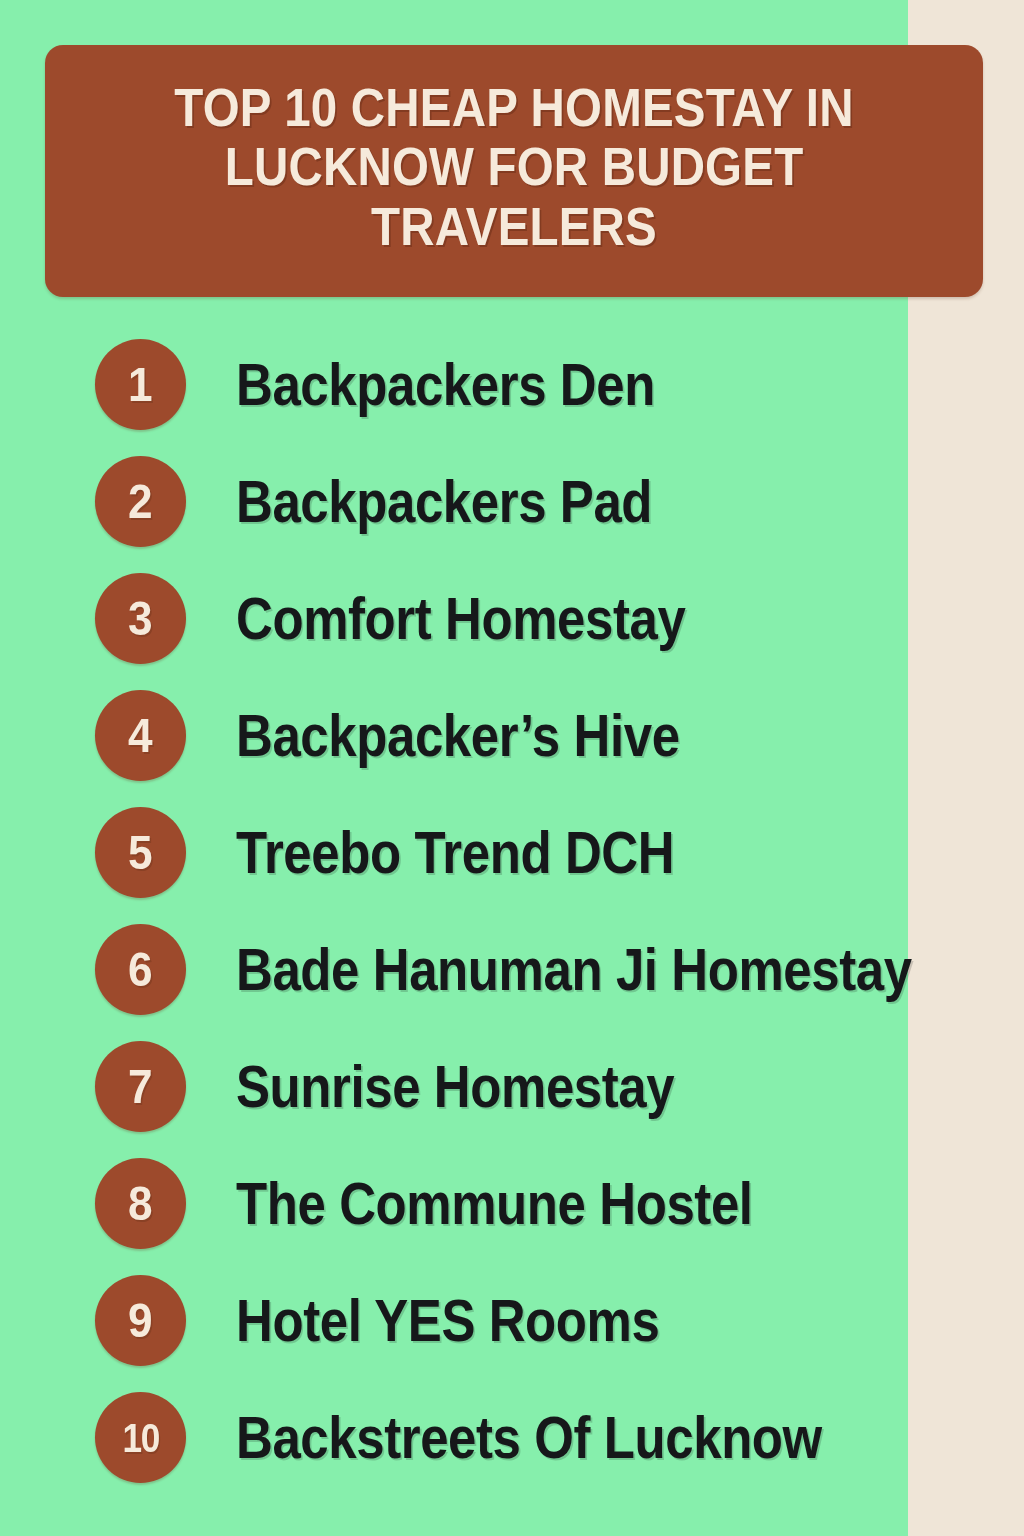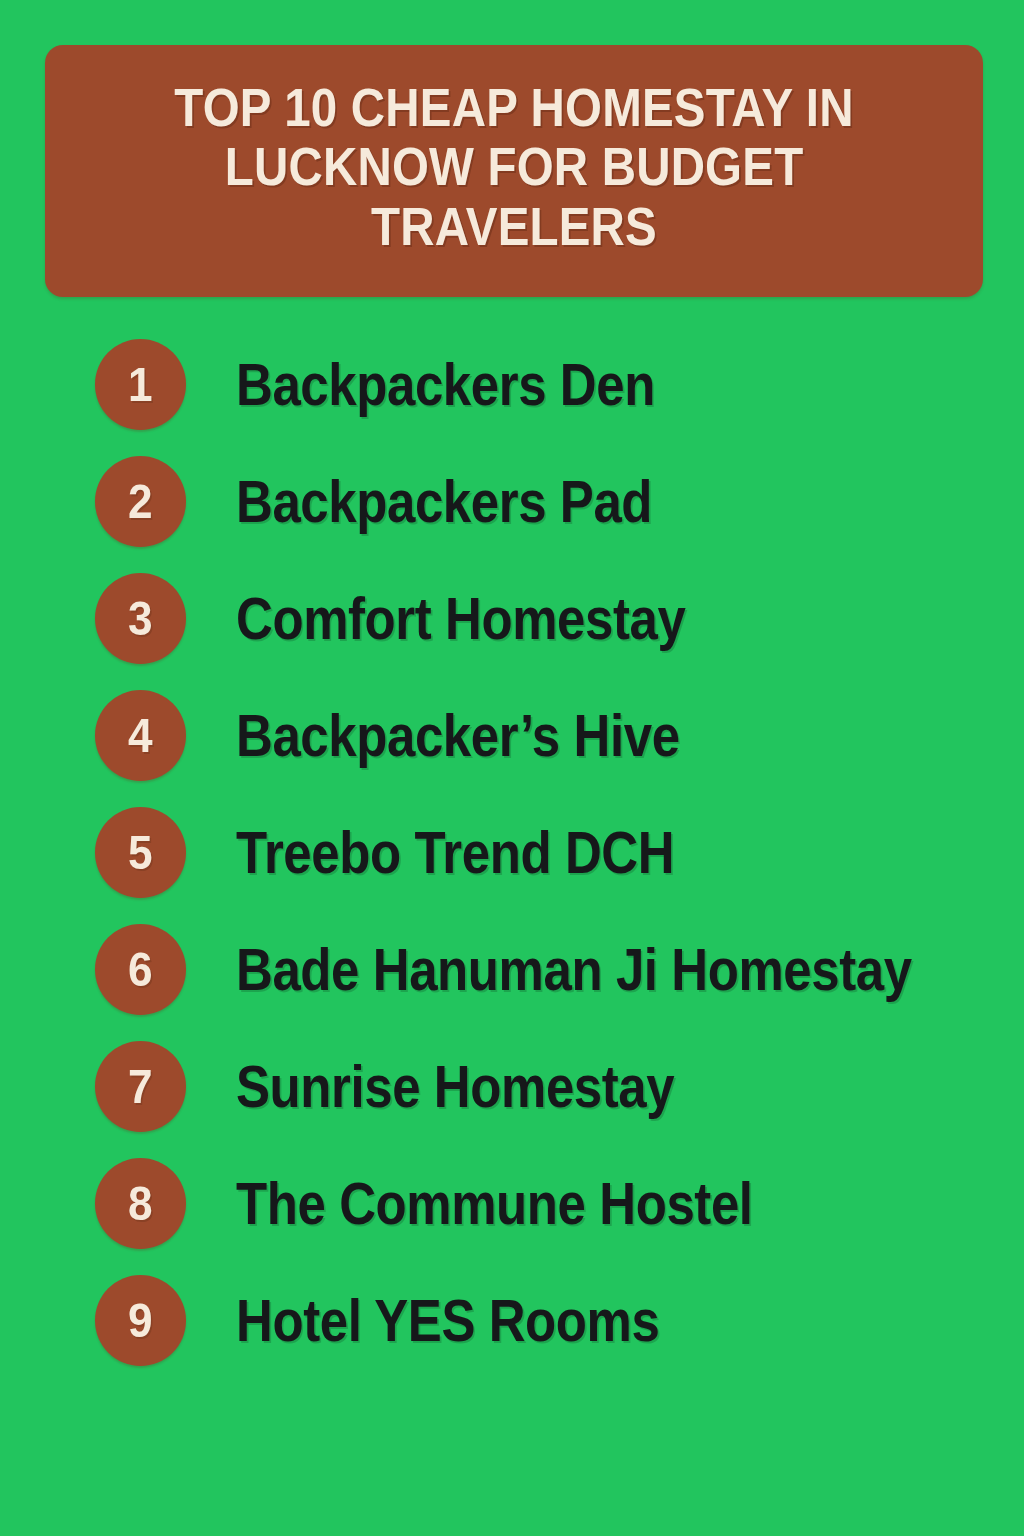--- a/index.html
+++ b/index.html
@@ -11,23 +11,23 @@
     width: 1024px;
     height: 1536px;
     background: #EFE5D7;
     font-family: "Liberation Sans", "DejaVu Sans", sans-serif;
     overflow: hidden;
     position: relative;
   }
 
   #poster {
     position: relative;
-    width: 1024px;
+    width: 908px;
     height: 1536px;
-    background: #22c55e;
+    background: #86efac;
     box-sizing: border-box;
   }
 
   
   #title-banner {
     position: absolute;
     left: 45px;
     top: 45px;
     width: 938px;
     height: 252px;
@@ -185,15 +185,21 @@
           <span class="rank-number">8</span>
         </div>
         <span class="rank-label">The Commune Hostel</span>
       </li>
       <li class="rank-row">
         <div class="rank-badge">
           <span class="rank-number">9</span>
         </div>
         <span class="rank-label">Hotel YES Rooms</span>
       </li>
+      <li class="rank-row">
+        <div class="rank-badge two-digit">
+          <span class="rank-number">10</span>
+        </div>
+        <span class="rank-label">Backstreets Of Lucknow</span>
+      </li>
     </ul>
 
 </div>
 
 </body></html>

